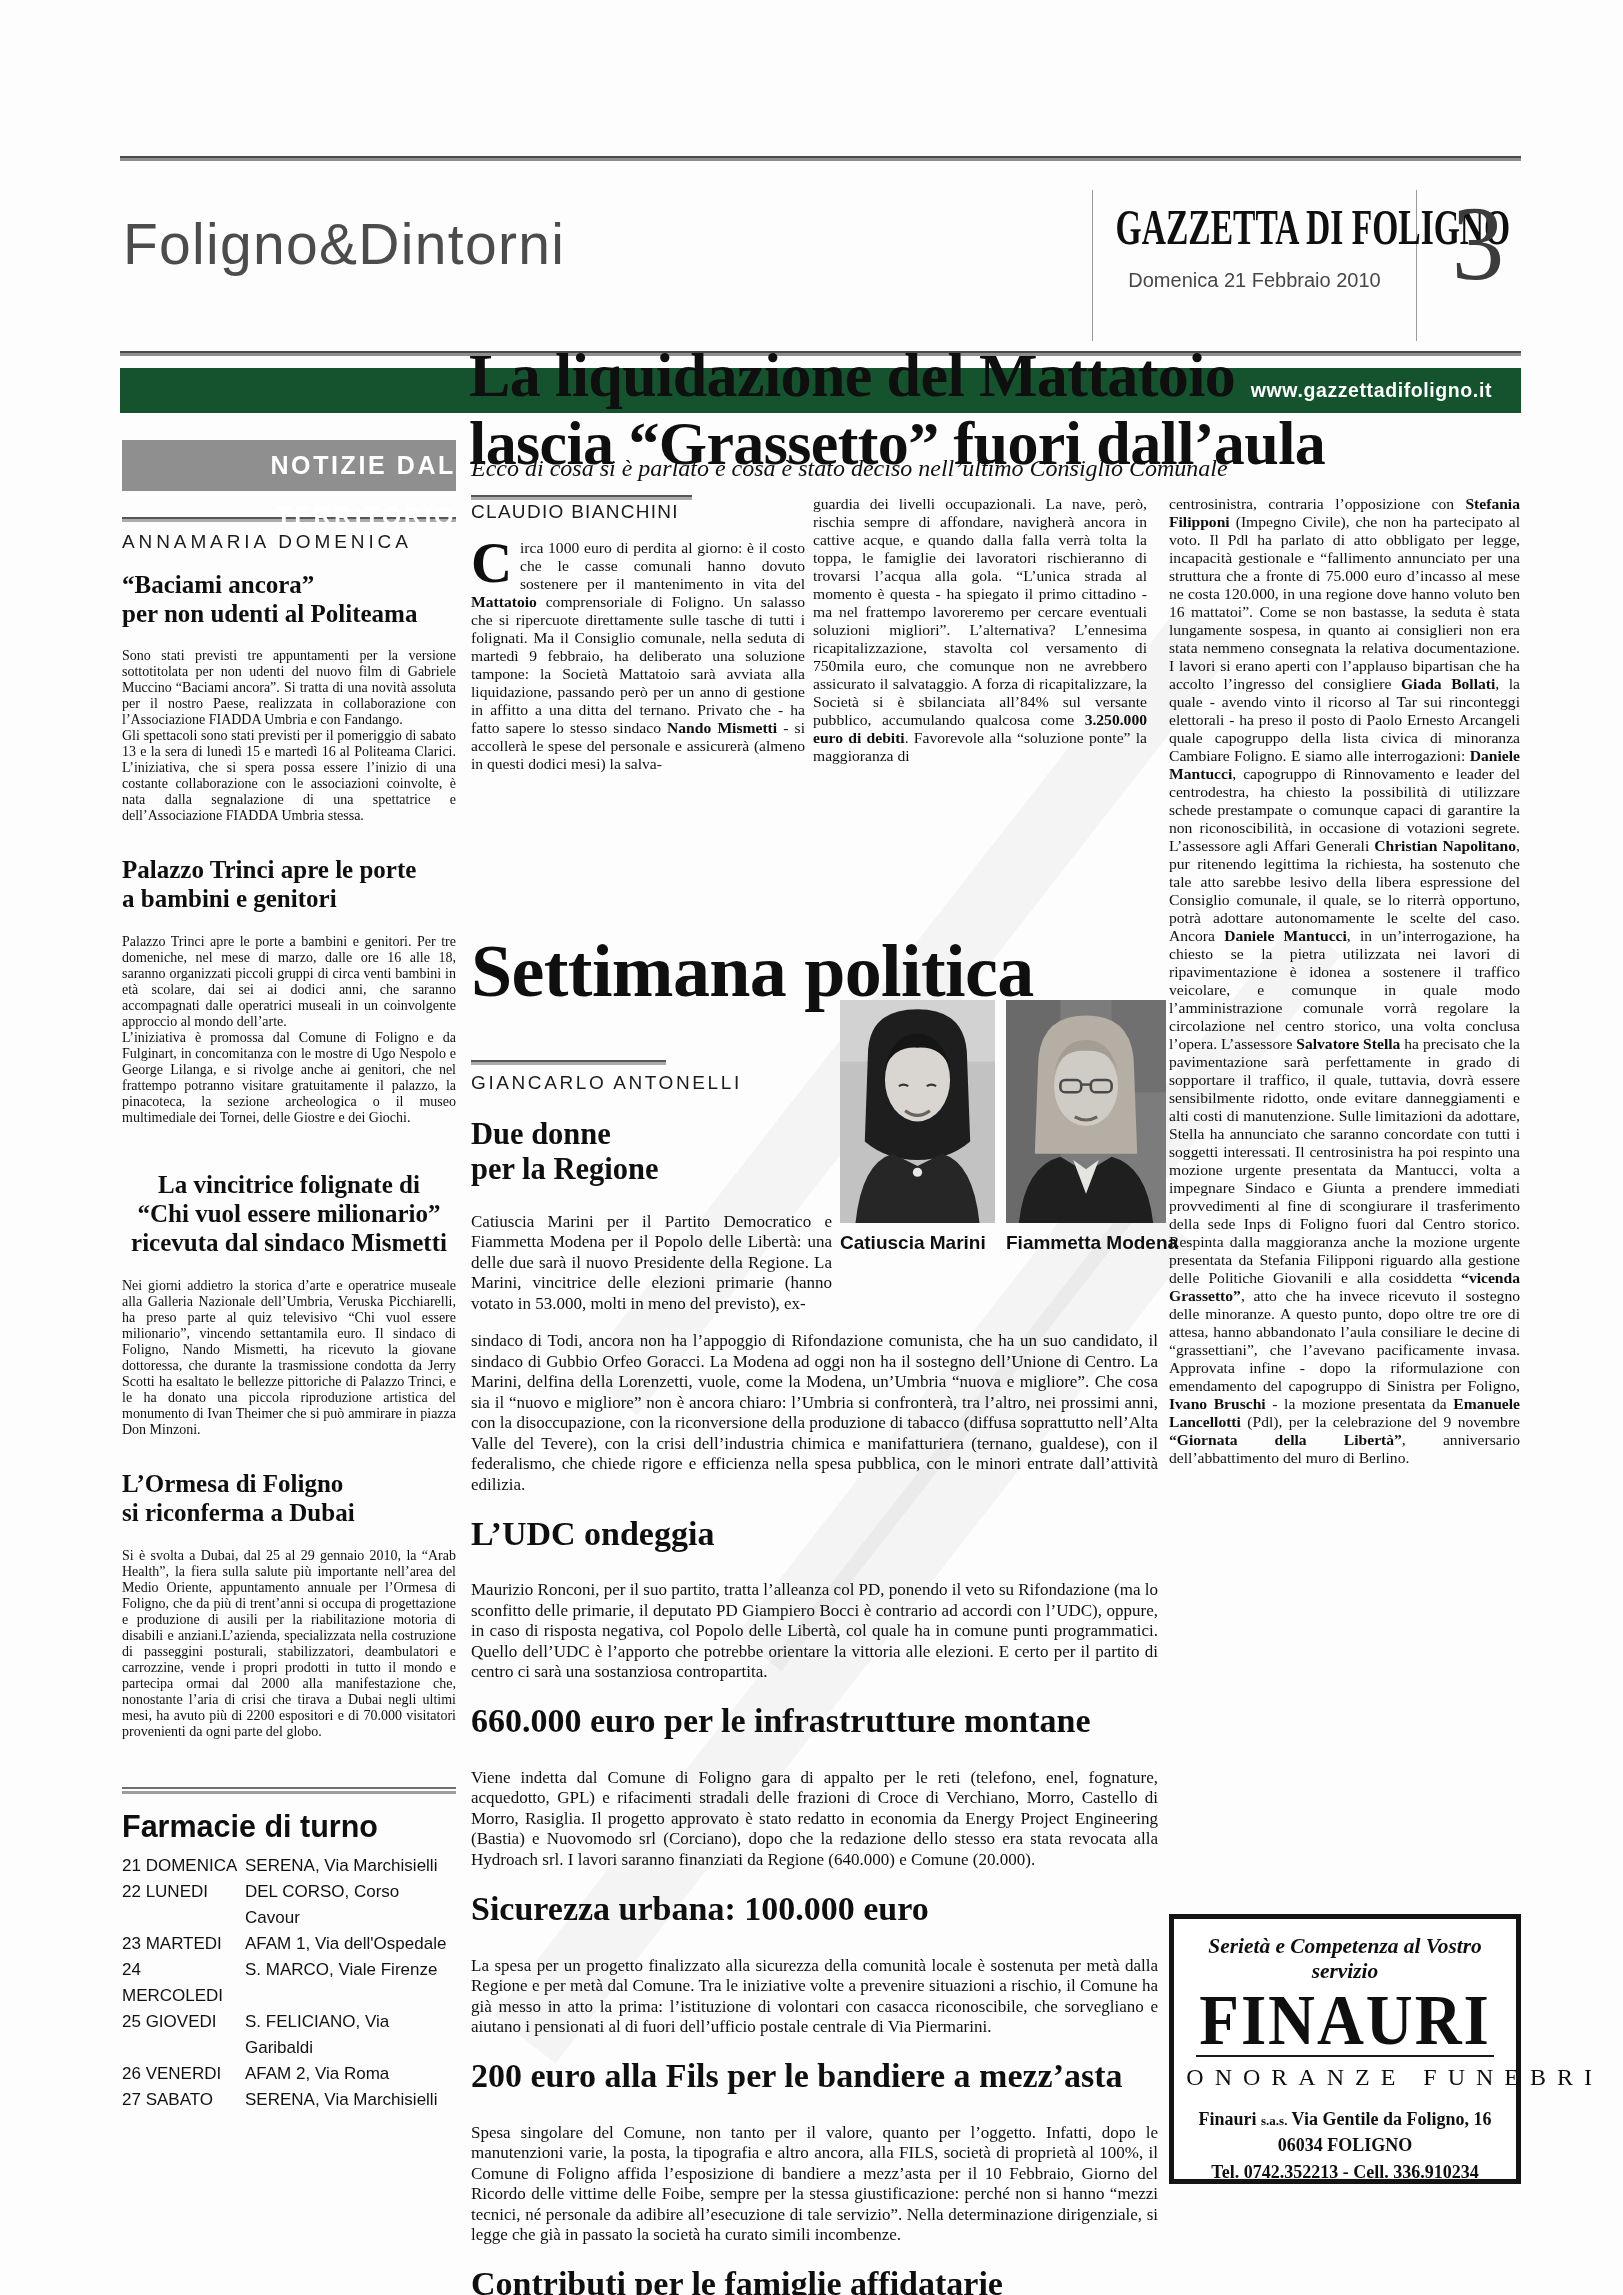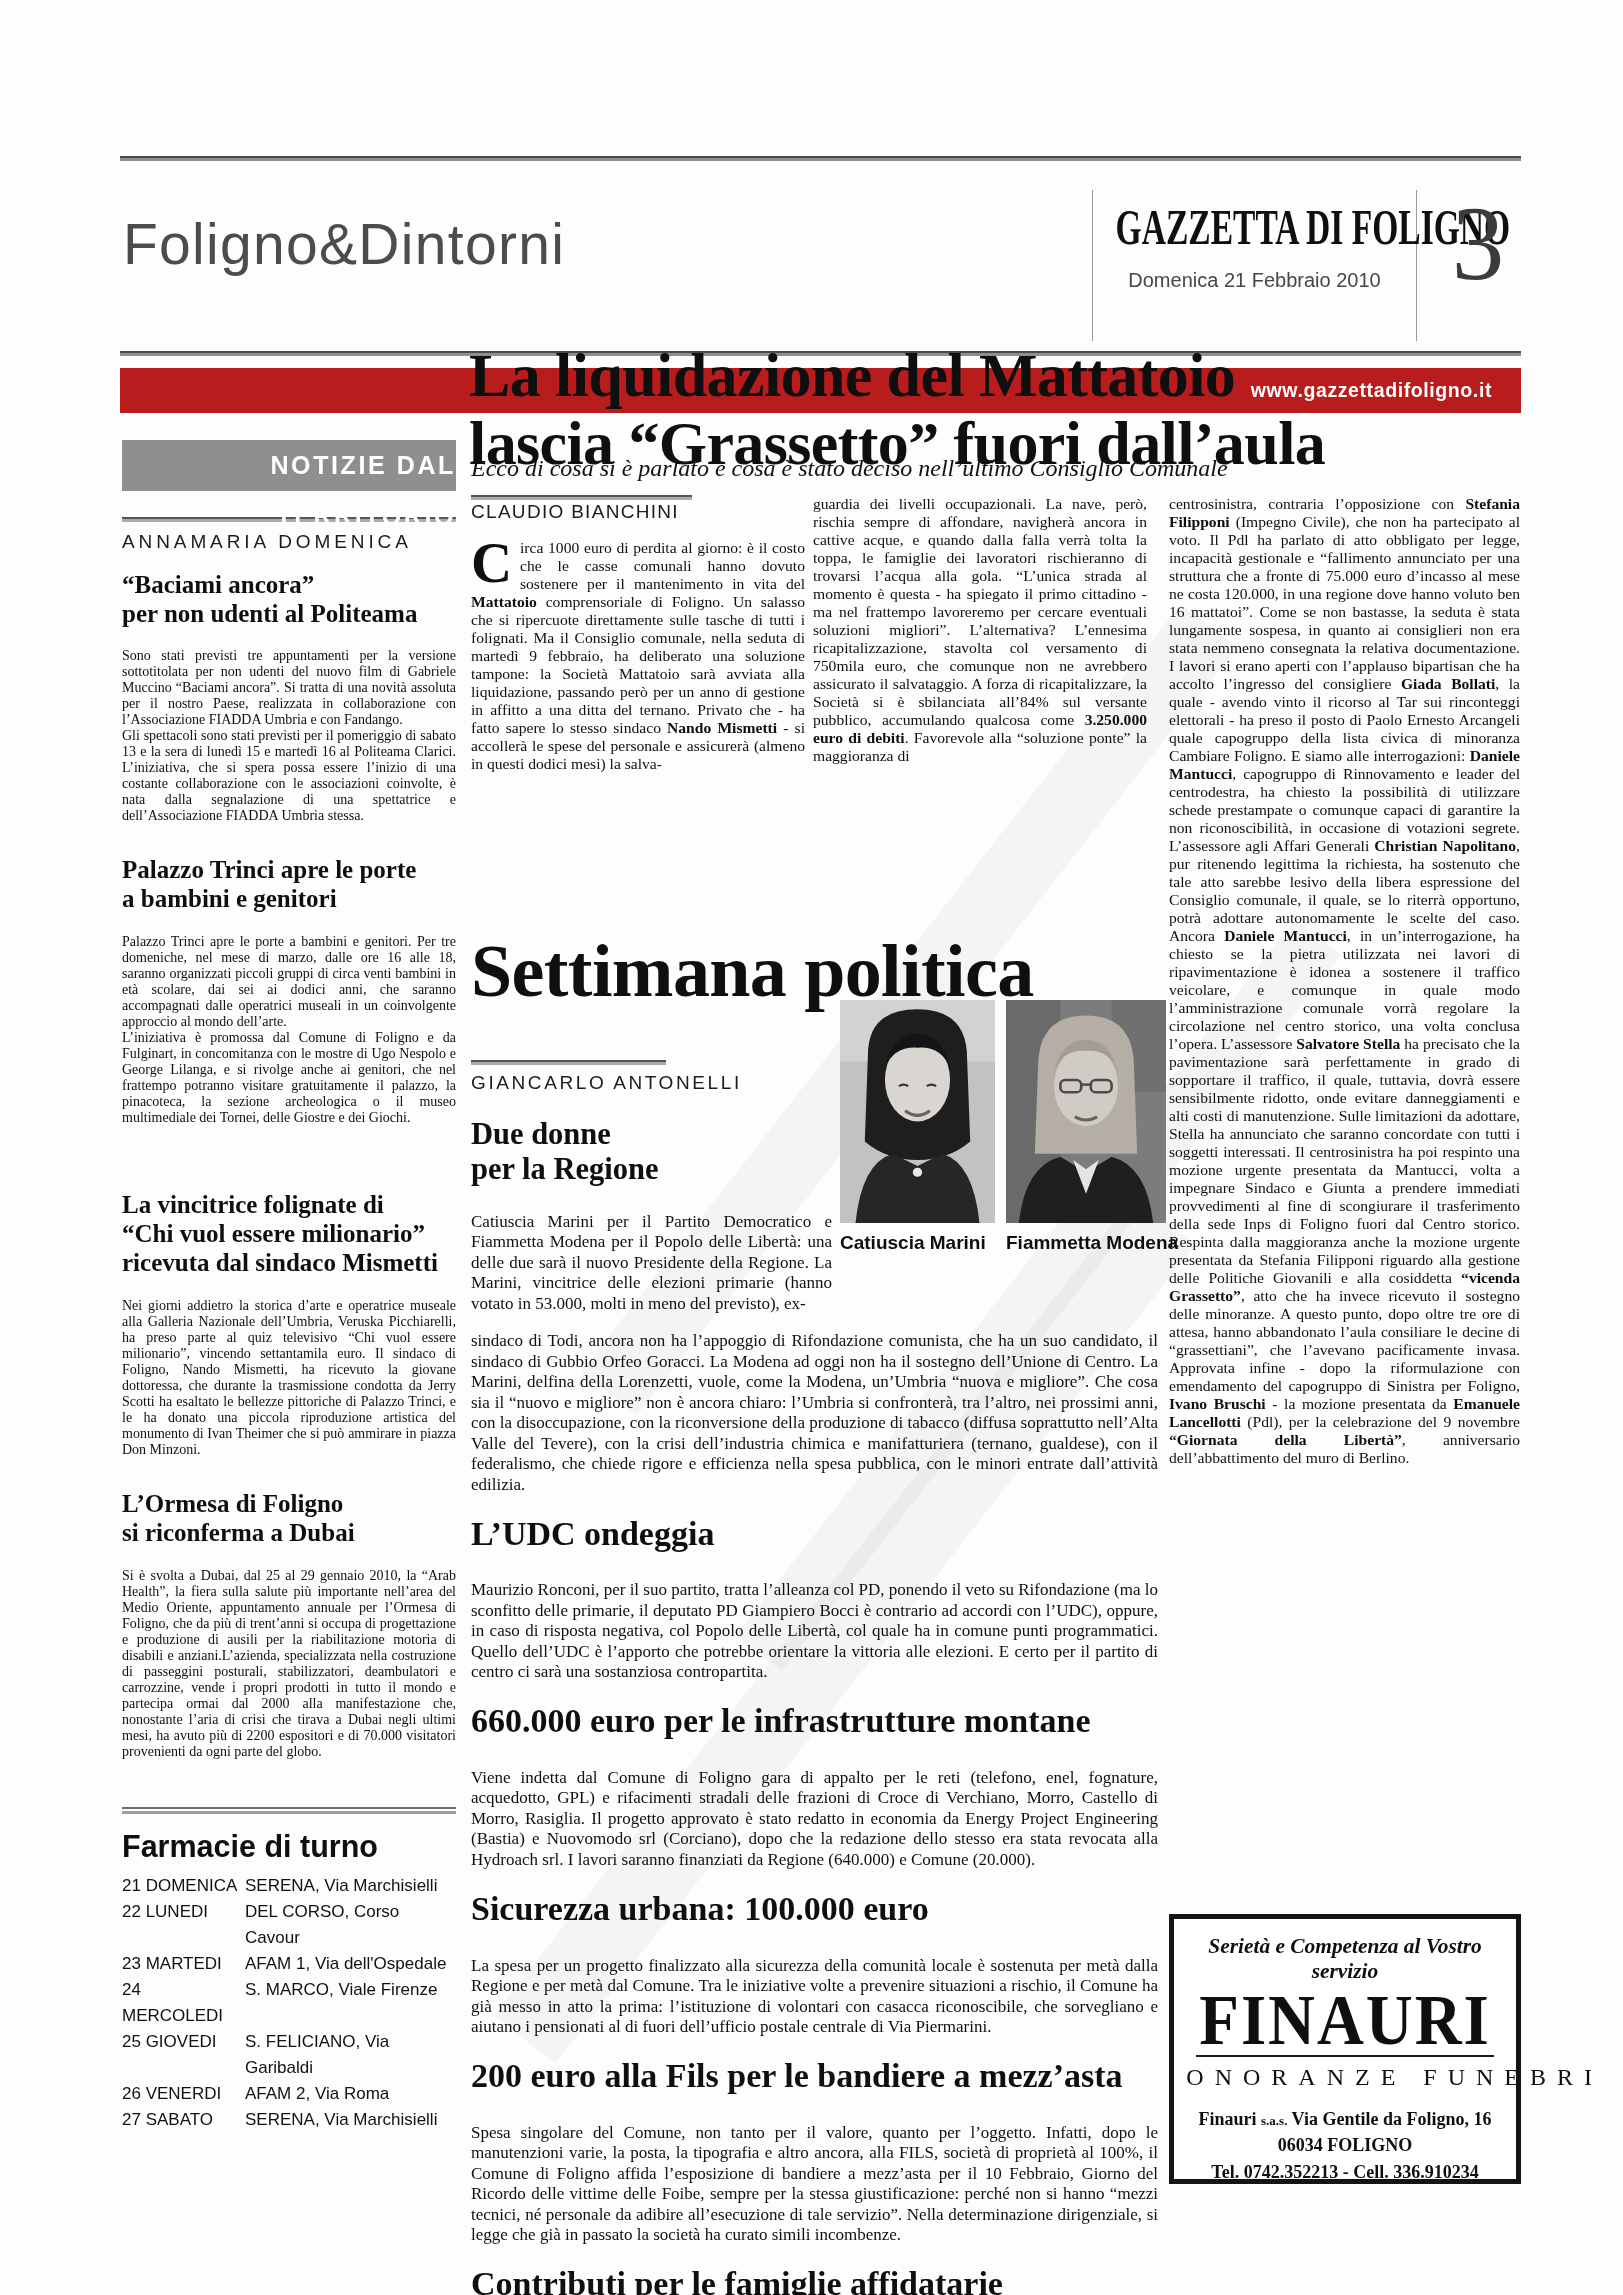--- a/index.html
+++ b/index.html
@@ -14,30 +14,30 @@
 
   
   .rule{position:absolute;left:120px;width:1401px;height:5.2px;background:linear-gradient(#4a4a4a 0 35%,#8f8f8f 35% 100%);}
   #rule-top{top:156px;}
   #rule-mid{top:351px;}
   .section-title{position:absolute;left:123px;top:211px;font-family:"Liberation Sans",sans-serif;font-weight:400;font-size:57px;color:#4c4c4c;letter-spacing:1.3px;}
   .masthead{position:absolute;left:1092px;top:190px;width:323px;height:151px;border-left:1.9px solid #9a9a9a;border-right:1.9px solid #9a9a9a;text-align:center;}
   .masthead-title{margin-top:14.3px;font-weight:700;font-size:39px;white-space:nowrap;transform:scale(0.86,1.32);transform-origin:50% 50%;}
   .masthead-date{margin-top:19.5px;font-family:"Liberation Sans",sans-serif;font-size:20px;color:#474747;}
   .page-number{position:absolute;left:1436px;top:183px;width:84px;text-align:center;font-size:105px;color:#3c3c3c;}
-  .web-bar{position:absolute;left:120px;top:368px;width:1401px;height:45px;background:#b91c1c;color:#ffffff;font-family:"Liberation Sans",sans-serif;font-weight:700;font-size:19.5px;line-height:45px;text-align:right;padding-right:29px;box-sizing:border-box;letter-spacing:0.6px;}
+  .web-bar{position:absolute;left:120px;top:368px;width:1401px;height:45px;background:#14532d;color:#ffffff;font-family:"Liberation Sans",sans-serif;font-weight:700;font-size:19.5px;line-height:45px;text-align:right;padding-right:29px;box-sizing:border-box;letter-spacing:0.6px;}
 
   
   .sidebar{position:absolute;left:122px;top:440px;width:334px;}
   .notizie-box{background:#8f8f8f;color:#ffffff;font-family:"Liberation Sans",sans-serif;font-weight:700;font-size:25px;letter-spacing:2.6px;height:51px;line-height:51px;text-align:right;}
   .sb-rule{margin-top:26px;height:5.2px;background:linear-gradient(#565656 0 45%,#ababab 45% 100%);}
   .sb-byline{margin-top:8.4px;font-family:"Liberation Sans",sans-serif;font-size:19px;letter-spacing:3.9px;color:#1c1c1c;}
   .sb-title{margin-top:17px;font-weight:700;font-size:25px;line-height:1.16;white-space:pre-line;}
   .sb-title.later{margin-top:31px;}
-  .sb-title.spaced{margin-top:64px;}
+  .sb-title.spaced{margin-top:44px;text-align:center;}
   .sb-body{margin-top:6.5px;font-size:14px;line-height:16px;text-align:justify;white-space:pre-line;}
   .pharm{margin-top:47px;}
   .pharm-rule{height:7.1px;background:linear-gradient(#6f6f6f 0 30%,transparent 30% 60%,#9e9e9e 60% 100%);}
   .pharm-title{margin-top:15.6px;font-family:"Liberation Sans",sans-serif;font-weight:700;font-size:30.5px;}
   .pharm-table{margin-top:9px;font-family:"Liberation Sans",sans-serif;font-size:17px;line-height:26px;color:#111;}
   .pharm-row{display:flex;}
   .pharm-day{width:123px;flex:none;}
   .pharm-name{flex:1;}
 
   

